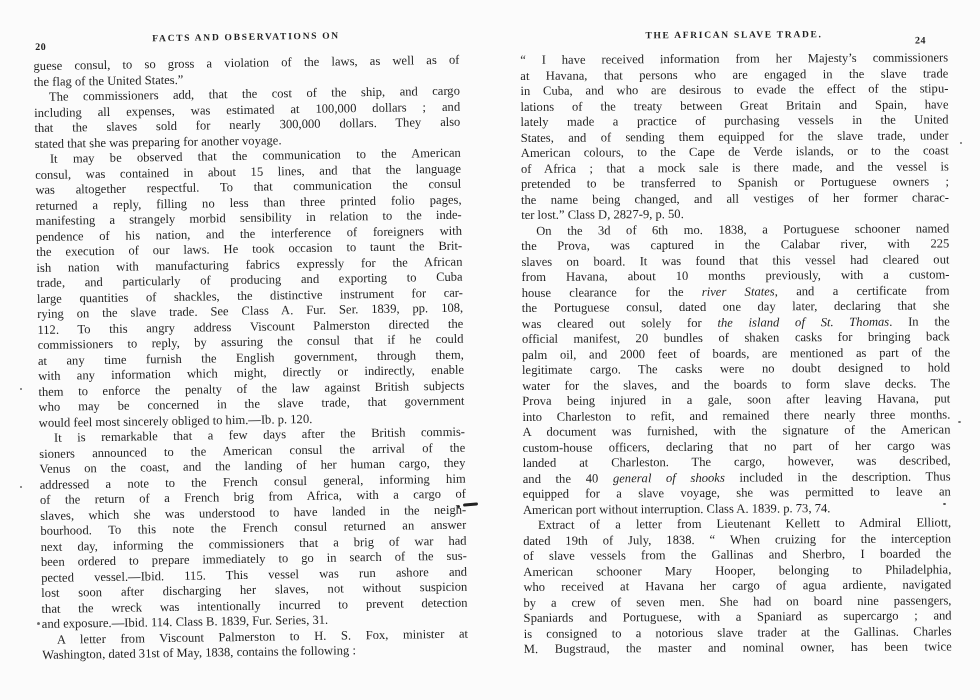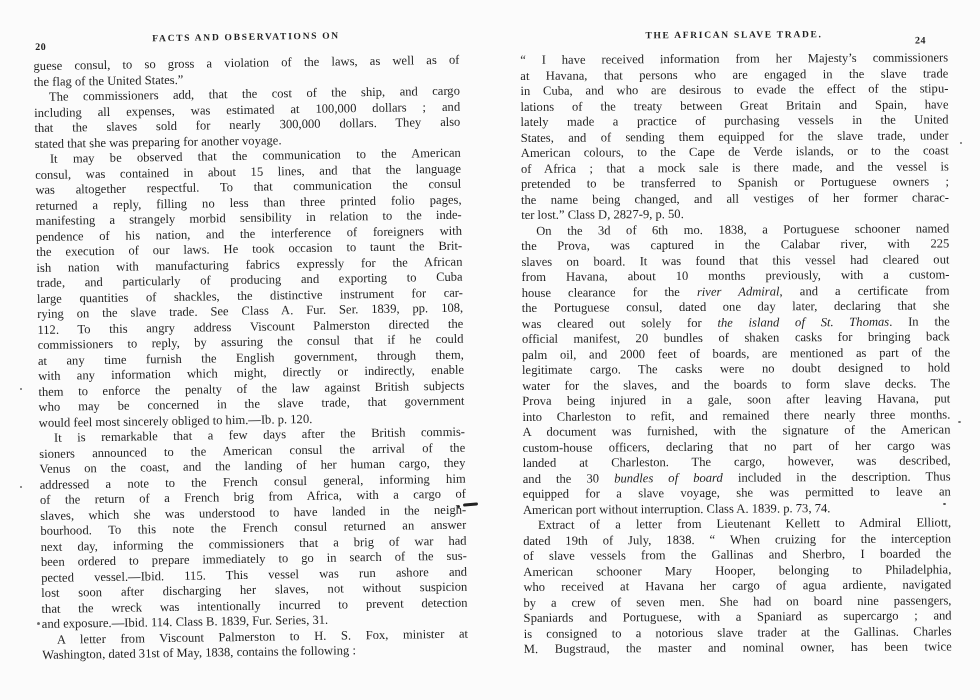--- a/index.html
+++ b/index.html
@@ -108,33 +108,33 @@
       <div class="line"><span>States, and of sending them equipped for the slave trade, under</span></div>
       <div class="line"><span>American colours, to the Cape de Verde islands, or to the coast</span></div>
       <div class="line"><span>of Africa ; that a mock sale is there made, and the vessel is</span></div>
       <div class="line"><span>pretended to be transferred to Spanish or Portuguese owners ;</span></div>
       <div class="line"><span>the name being changed, and all vestiges of her former charac-</span></div>
       <div class="line end"><span>ter lost.” Class D, 2827-9, p. 50.</span></div>
       <div class="line ind"><span>On the 3d of 6th mo. 1838, a Portuguese schooner named</span></div>
       <div class="line"><span>the Prova, was captured in the Calabar river, with 225</span></div>
       <div class="line"><span>slaves on board. It was found that this vessel had cleared out</span></div>
       <div class="line"><span>from Havana, about 10 months previously, with a custom-</span></div>
-      <div class="line"><span>house clearance for the </span><span class="it">river Admiral</span><span>, and a certificate from</span></div>
+      <div class="line"><span>house clearance for the </span><span class="it">river States</span><span>, and a certificate from</span></div>
       <div class="line"><span>the Portuguese consul, dated one day later, declaring that she</span></div>
       <div class="line"><span>was cleared out solely for </span><span class="it">the island of St. Thomas</span><span>. In the</span></div>
       <div class="line"><span>official manifest, 20 bundles of shaken casks for bringing back</span></div>
       <div class="line"><span>palm oil, and 2000 feet of boards, are mentioned as part of the</span></div>
       <div class="line"><span>legitimate cargo. The casks were no doubt designed to hold</span></div>
       <div class="line"><span>water for the slaves, and the boards to form slave decks. The</span></div>
       <div class="line"><span>Prova being injured in a gale, soon after leaving Havana, put</span></div>
       <div class="line"><span>into Charleston to refit, and remained there nearly three months.</span></div>
       <div class="line"><span>A document was furnished, with the signature of the American</span></div>
       <div class="line"><span>custom-house officers, declaring that no part of her cargo was</span></div>
       <div class="line"><span>landed at Charleston. The cargo, however, was described,</span></div>
-      <div class="line"><span>and the 30 </span><span class="it">bundles of board</span><span> included in the description. Thus</span></div>
+      <div class="line"><span>and the 40 </span><span class="it">general of shooks</span><span> included in the description. Thus</span></div>
       <div class="line"><span>equipped for a slave voyage, she was permitted to leave an</span></div>
       <div class="line end"><span>American port without interruption. Class A. 1839. p. 73, 74.</span></div>
       <div class="line ind"><span>Extract of a letter from Lieutenant Kellett to Admiral Elliott,</span></div>
       <div class="line"><span>dated 19th of July, 1838. “ When cruizing for the interception</span></div>
       <div class="line"><span>of slave vessels from the Gallinas and Sherbro, I boarded the</span></div>
       <div class="line"><span>American schooner Mary Hooper, belonging to Philadelphia,</span></div>
       <div class="line"><span>who received at Havana her cargo of agua ardiente, navigated</span></div>
       <div class="line"><span>by a crew of seven men. She had on board nine passengers,</span></div>
       <div class="line"><span>Spaniards and Portuguese, with a Spaniard as supercargo ; and</span></div>
       <div class="line"><span>is consigned to a notorious slave trader at the Gallinas. Charles</span></div>

